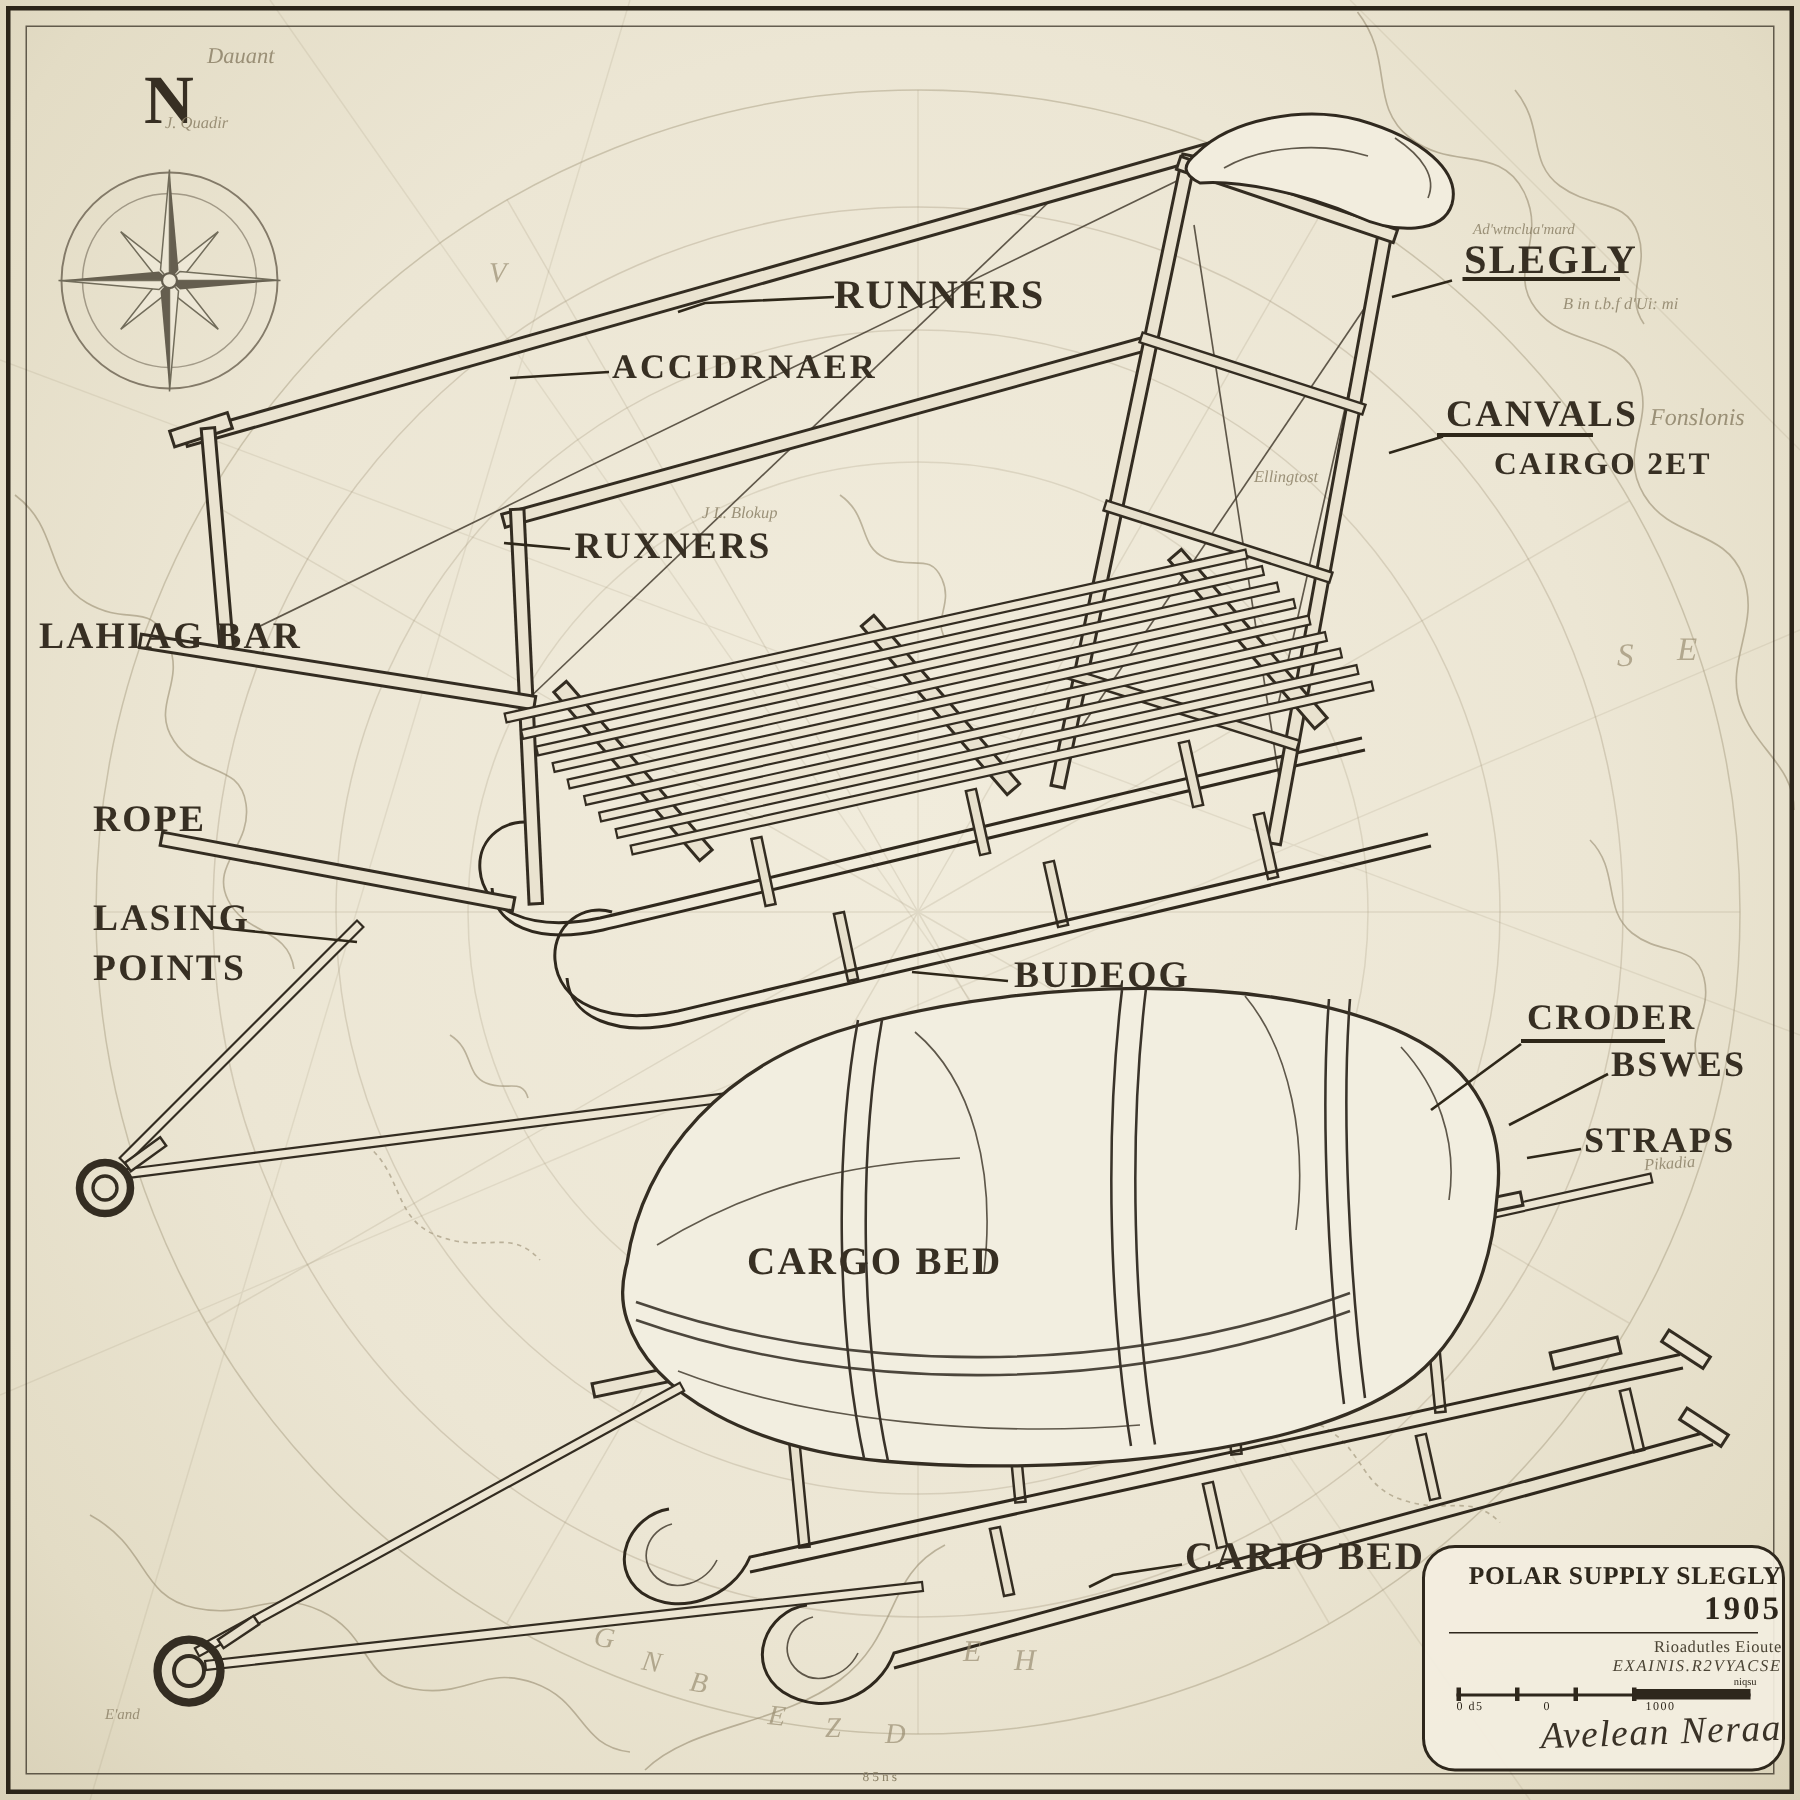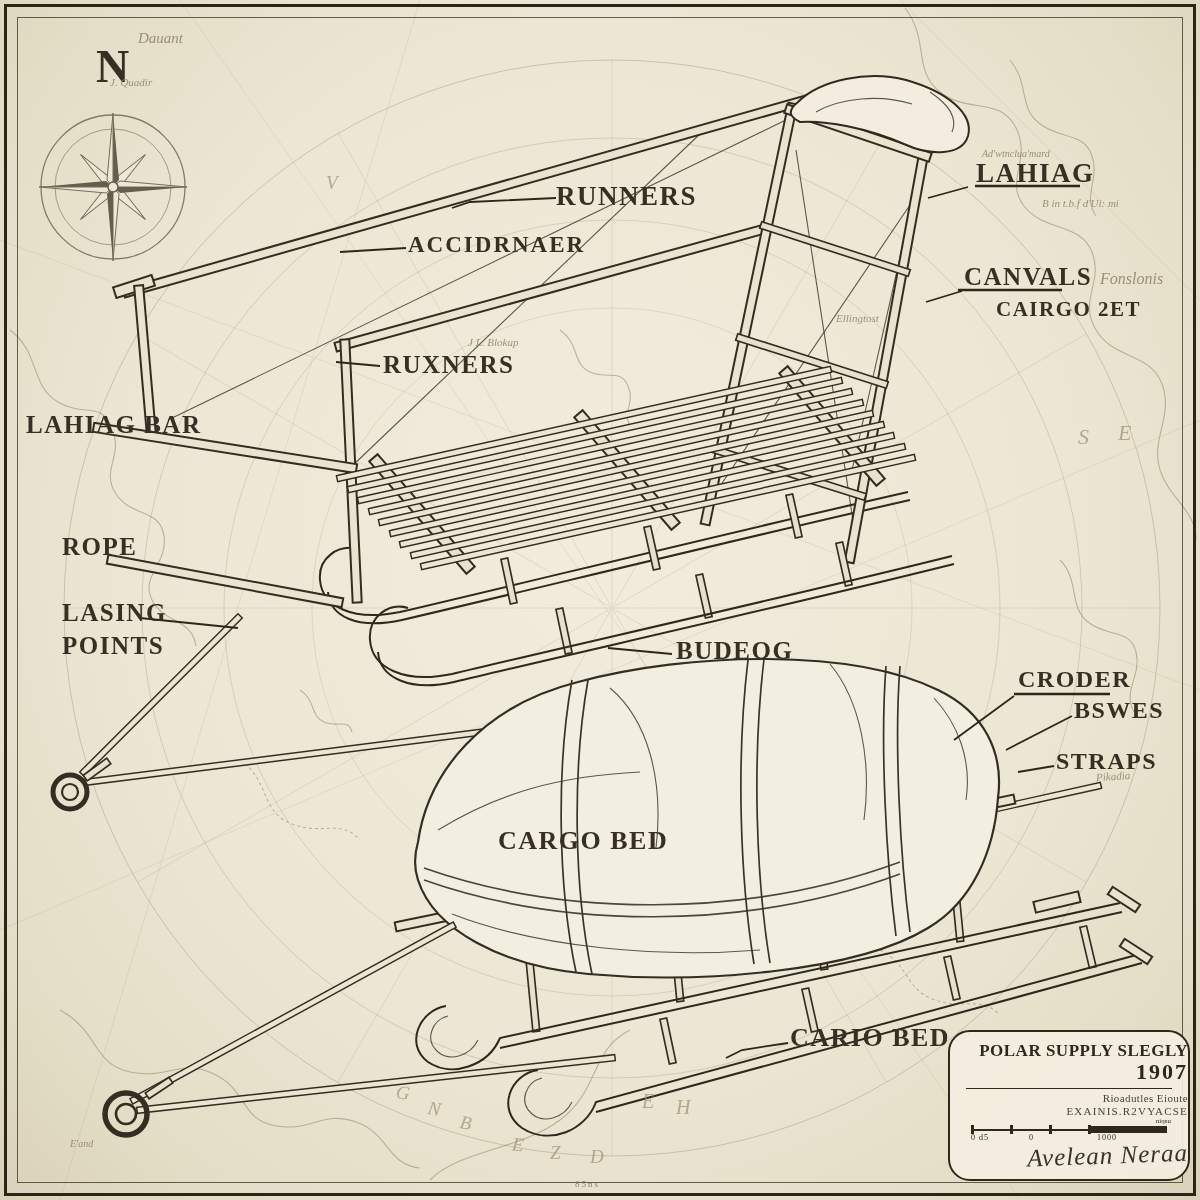--- a/index.html
+++ b/index.html
@@ -23,21 +23,21 @@
   .coast{stroke:#998d72;stroke-width:1.1;fill:none;opacity:.6}
   .lbl{position:absolute;color:#372f23;font-weight:600;letter-spacing:1.5px;white-space:nowrap;}
   .scr{position:absolute;font-style:italic;color:#8d8268;opacity:.85;white-space:nowrap;}
   .sea{position:absolute;font-style:italic;color:#9a8e72;opacity:.7;white-space:nowrap;}
   .tb{position:absolute;left:948px;top:1030px;width:238px;height:147px;border:2.5px solid #2e271c;
       border-radius:22px;background:rgba(243,238,224,.93);text-align:right;color:#2e271c;}
   .tb .t1{font-size:17px;font-weight:700;letter-spacing:.5px;margin-top:9px;}
   .tb .t2{font-size:22px;font-weight:700;letter-spacing:2px;margin-top:-2px;}
   .tb .rule{border-top:1.6px solid #2e271c;margin:3px 16px 3px 16px;}
   .tb .s1{font-size:11px;color:#4a4334;letter-spacing:.4px;}
-  .tb .s2{font-size:11px;color:#4a4334;letter-spacing:1.2px;margin-top:1px;}
+  .tb .s2{font-size:11px;color:#4a4334;letter-spacing:1.2px;margin-top:1px;font-style:italic;}
   .scale{position:relative;width:196px;height:18px;margin:5px auto 0 auto;}
   .scale .base{position:absolute;left:0;top:7px;width:196px;height:1.6px;background:#2e271c;}
   .scale .tick{position:absolute;top:3px;width:2.5px;height:9px;background:#2e271c;}
   .scale .blk{position:absolute;left:118px;top:4px;width:78px;height:7px;background:#2e271c;}
   .scale .sl{position:absolute;font-size:8px;top:11px;color:#2e271c;letter-spacing:1px;}
   .scale .su{position:absolute;font-size:7px;top:-5px;right:-4px;color:#2e271c;}
   .sig{font-style:italic;font-size:25px;color:#3a3227;margin-top:3px;transform:rotate(-2deg);letter-spacing:1px;}
   .foot{position:absolute;left:575px;top:1179px;font-size:9px;letter-spacing:2px;color:#8b8066;}
 </style>
 </head>
@@ -298,21 +298,21 @@
   <g>
     <rect x="5.5" y="5.5" width="1189" height="1189" fill="none" stroke="#2b2418" stroke-width="3"></rect>
     <rect x="17.5" y="17.5" width="1165" height="1165" fill="none" stroke="#2b2418" stroke-width="1" opacity=".7"></rect>
   </g>
 </svg>
 
 <div class="lbl" style="left:96px;top:40px;font-size:46px;font-weight:700;letter-spacing:0">N</div>
 
 <div class="lbl" style="left:556px;top:181px;font-size:27px">RUNNERS</div>
 <div class="lbl" style="left:408px;top:232px;font-size:23px;letter-spacing:2px">ACCIDRNAER</div>
-<div class="lbl" style="left:976px;top:158px;font-size:27px">LAHIAG</div>
+<div class="lbl" style="left:976px;top:158px;font-size:27px">SLEGLY</div>
 <div class="lbl" style="left:964px;top:263px;font-size:25px">CANVALS</div>
 <div class="lbl" style="left:996px;top:297px;font-size:21px">CAIRGO 2ET</div>
 <div class="lbl" style="left:383px;top:351px;font-size:25px">RUXNERS</div>
 <div class="lbl" style="left:26px;top:411px;font-size:25px">LAHIAG BAR</div>
 <div class="lbl" style="left:62px;top:533px;font-size:25px">ROPE</div>
 <div class="lbl" style="left:62px;top:596px;font-size:25px;line-height:33px">
   <div>LASING</div>
   <div>POINTS</div>
 </div>
 <div class="lbl" style="left:676px;top:637px;font-size:25px">BUDEOG</div>
@@ -339,21 +339,21 @@
 <div class="sea" style="left:428px;top:1098px;font-size:19px;transform:rotate(10deg)">N</div>
 <div class="sea" style="left:460px;top:1112px;font-size:19px;transform:rotate(10deg)">B</div>
 <div class="sea" style="left:512px;top:1134px;font-size:19px;transform:rotate(6deg)">E</div>
 <div class="sea" style="left:550px;top:1142px;font-size:19px">Z</div>
 <div class="sea" style="left:590px;top:1146px;font-size:19px">D</div>
 <div class="sea" style="left:642px;top:1090px;font-size:20px">E</div>
 <div class="sea" style="left:676px;top:1096px;font-size:20px">H</div>
 
 <div class="tb">
   <div class="t1">POLAR SUPPLY SLEGLY</div>
-  <div class="t2">1907</div>
+  <div class="t2">1905</div>
   <div class="rule"></div>
   <div class="s1">Rioadutles Eioute</div>
   <div class="s2">EXAINIS.R2VYACSE</div>
   <div class="scale">
     <div class="base"></div>
     <div class="tick" style="left:0"></div>
     <div class="tick" style="left:39px"></div>
     <div class="tick" style="left:78px"></div>
     <div class="tick" style="left:117px"></div>
     <div class="blk"></div>

